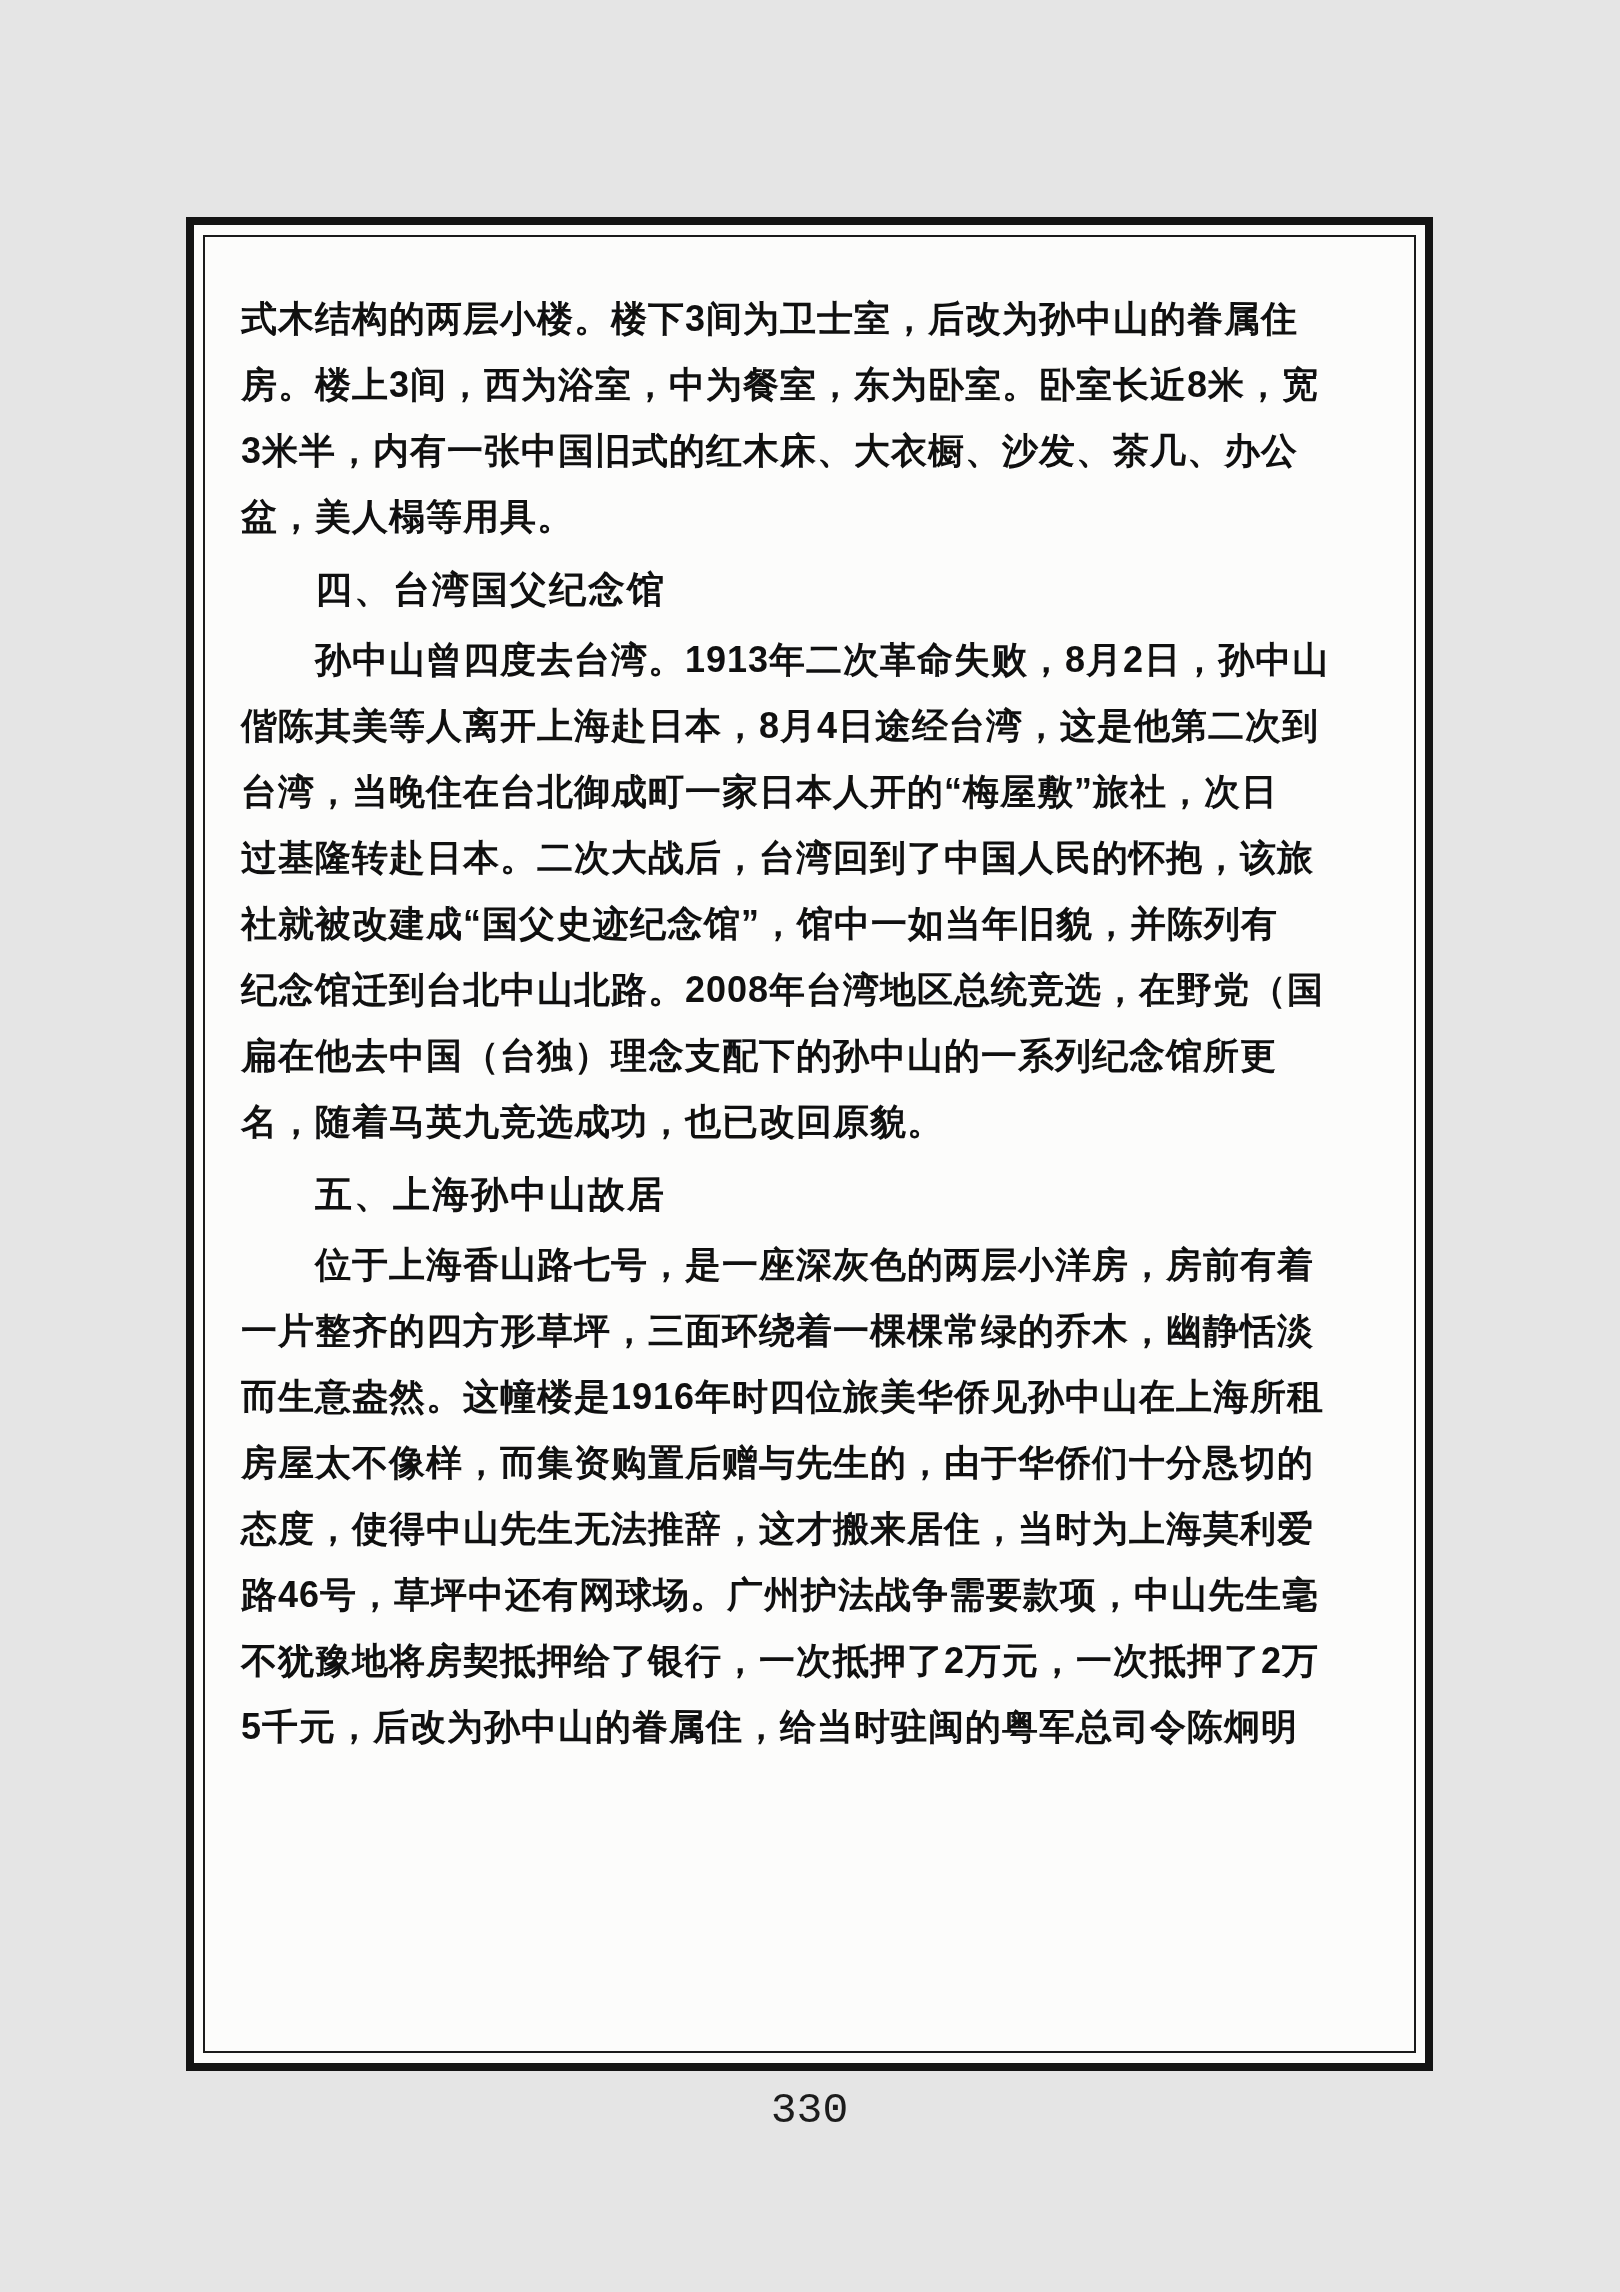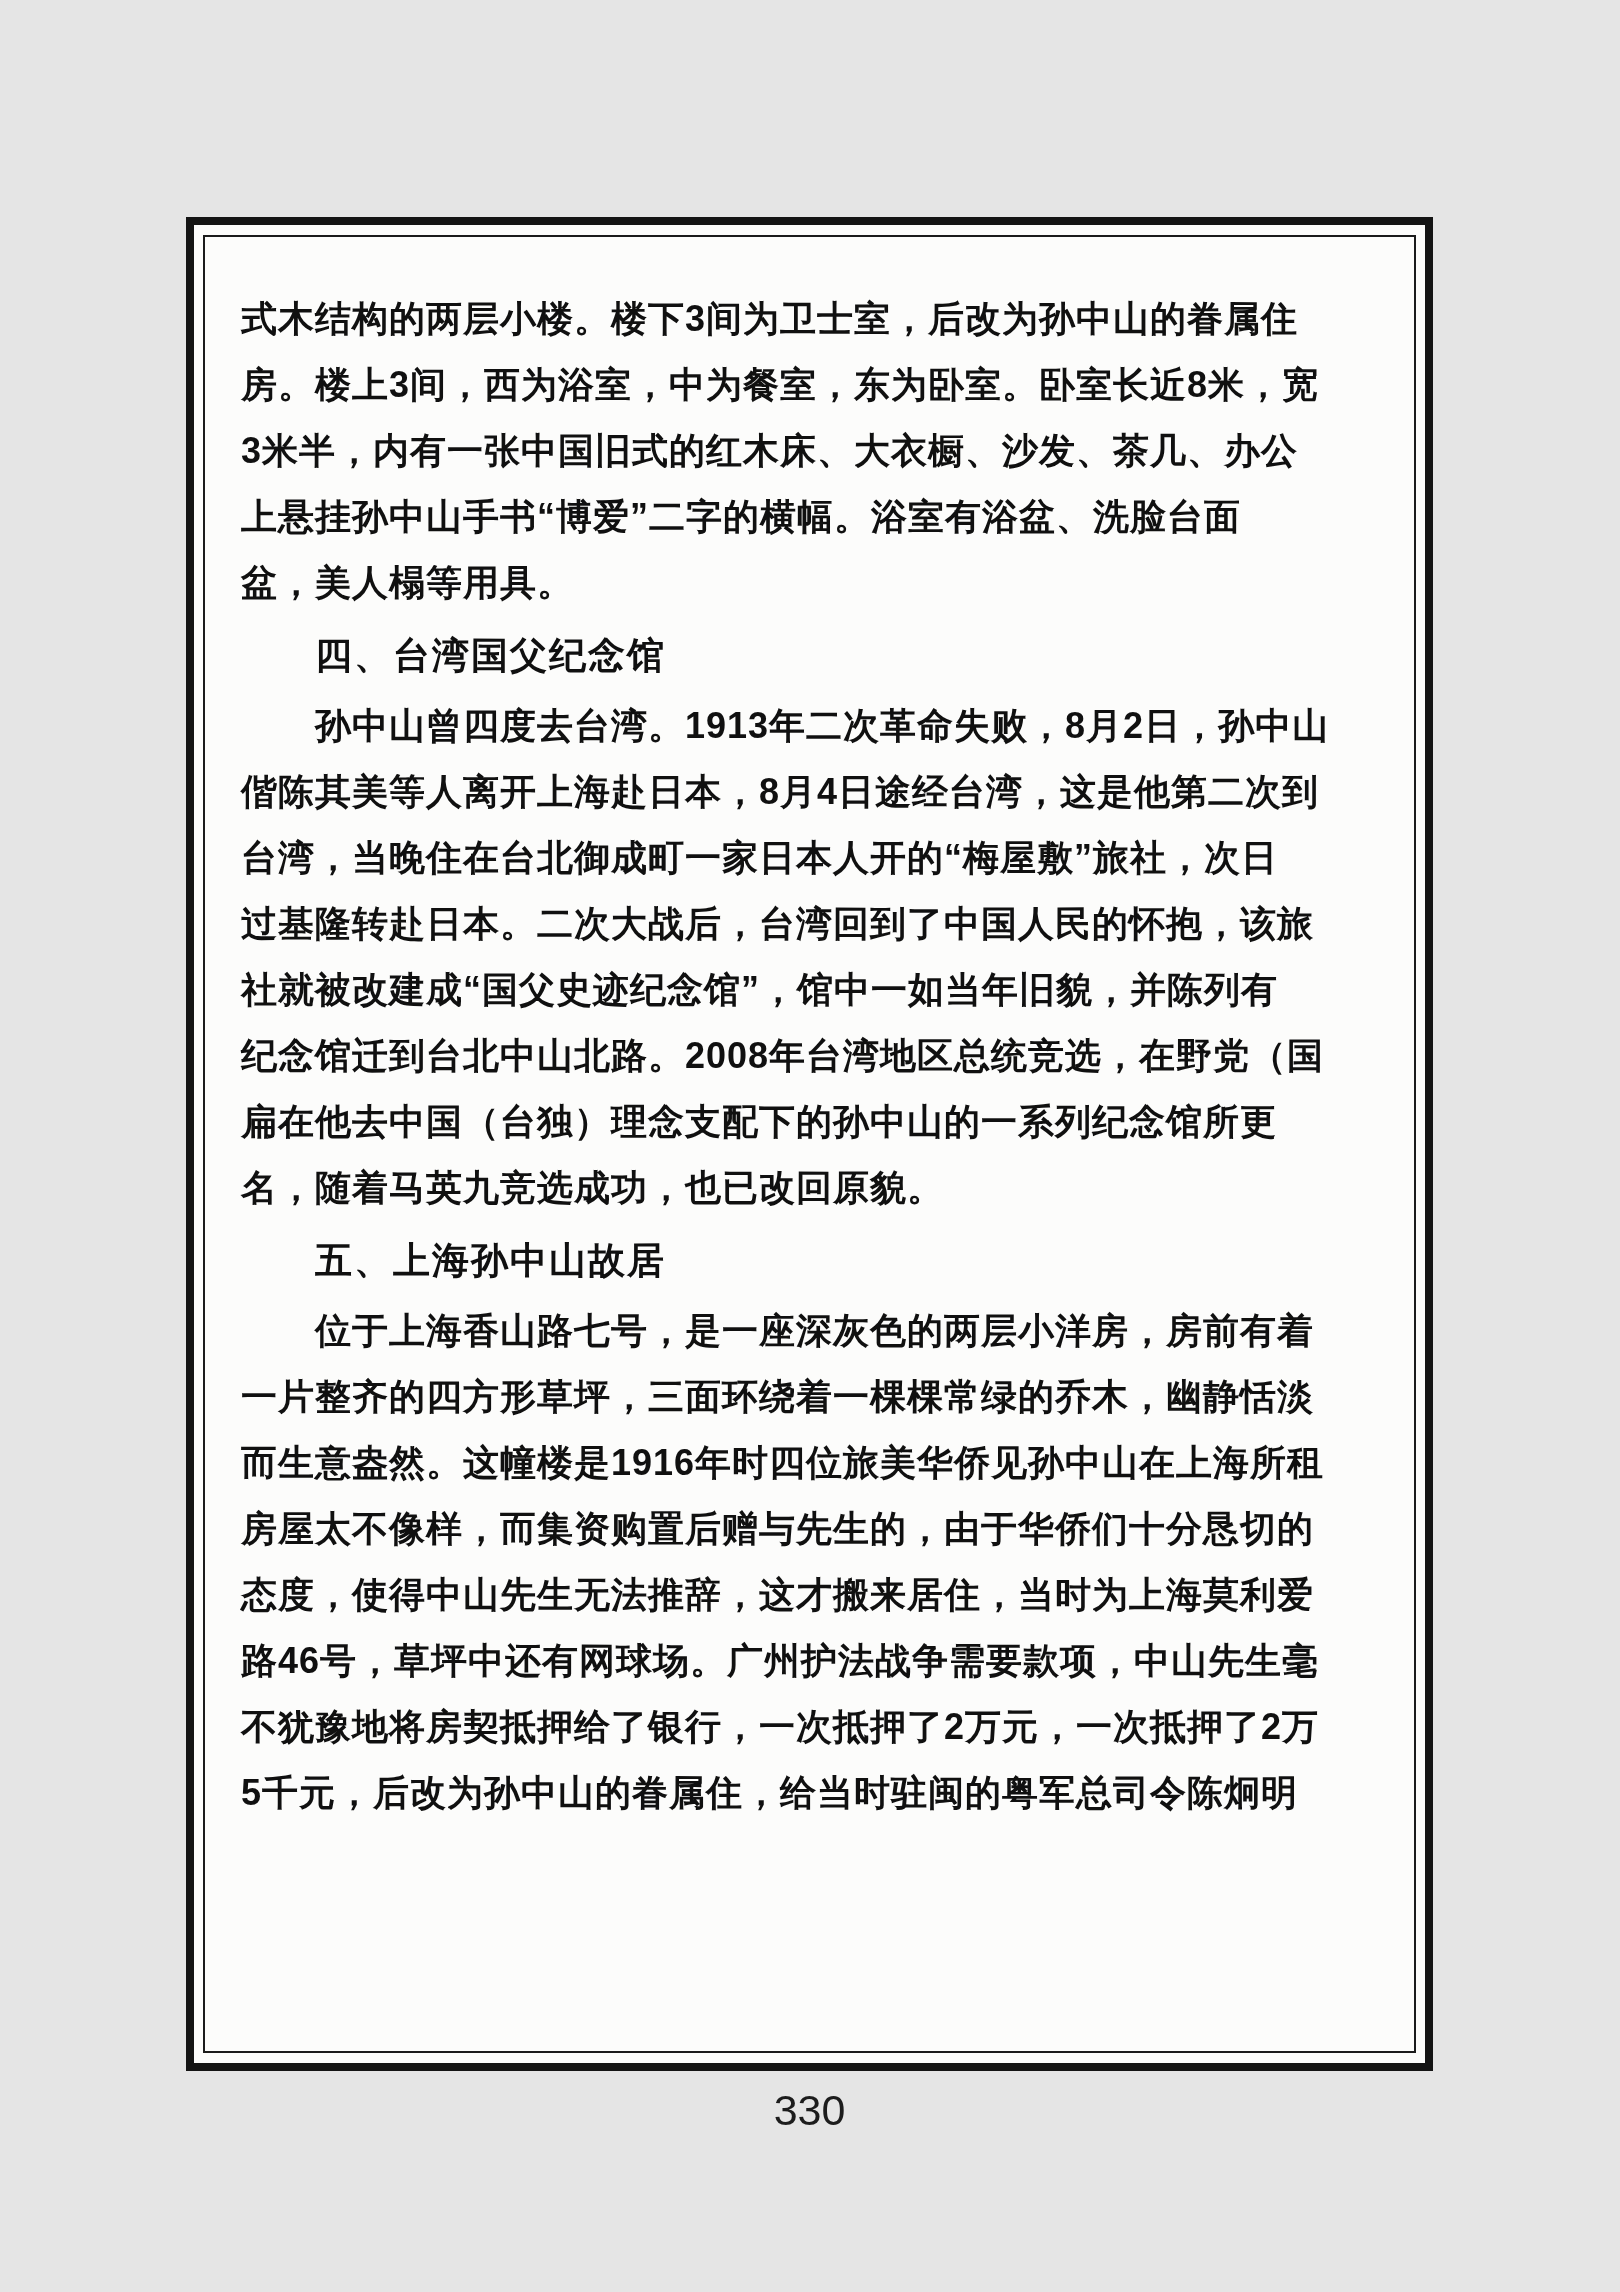--- a/index.html
+++ b/index.html
@@ -63,40 +63,39 @@
     font-size: 37px;
     line-height: 69px;
     letter-spacing: 2px;
   }
   .page-number {
     position: absolute;
     left: 186px;
     top: 2086px;
     width: 1247px;
     text-align: center;
-    font-family: Liberation Sans, sans-serif;
+    font-family: Liberation Mono, monospace;
     font-size: 43px;
     color: #1c1c1c;
   }
 </style>
 </head>
 <body>
 
 <div class="page">
 
   <div class="frame-outer">
     <div class="frame-inner"></div>
   </div>
 
   <div class="text-area">
       <div class="paragraph">
         <div class="line">式木结构的两层小楼。楼下3间为卫士室，后改为孙中山的眷属住</div>
         <div class="line">房。楼上3间，西为浴室，中为餐室，东为卧室。卧室长近8米，宽</div>
         <div class="line">3米半，内有一张中国旧式的红木床、大衣橱、沙发、茶几、办公</div>
-        <div class="line">上悬挂孙中山手书“博爱”二字的横幅。浴室有浴盆、洗脸台面</div>
         <div class="line">盆，美人榻等用具。</div>
       </div>
       <div class="heading">
         <div class="line indent">四、台湾国父纪念馆</div>
       </div>
       <div class="paragraph">
         <div class="line indent">孙中山曾四度去台湾。1913年二次革命失败，8月2日，孙中山</div>
         <div class="line">偕陈其美等人离开上海赴日本，8月4日途经台湾，这是他第二次到</div>
         <div class="line">台湾，当晚住在台北御成町一家日本人开的“梅屋敷”旅社，次日</div>
         <div class="line">过基隆转赴日本。二次大战后，台湾回到了中国人民的怀抱，该旅</div>

